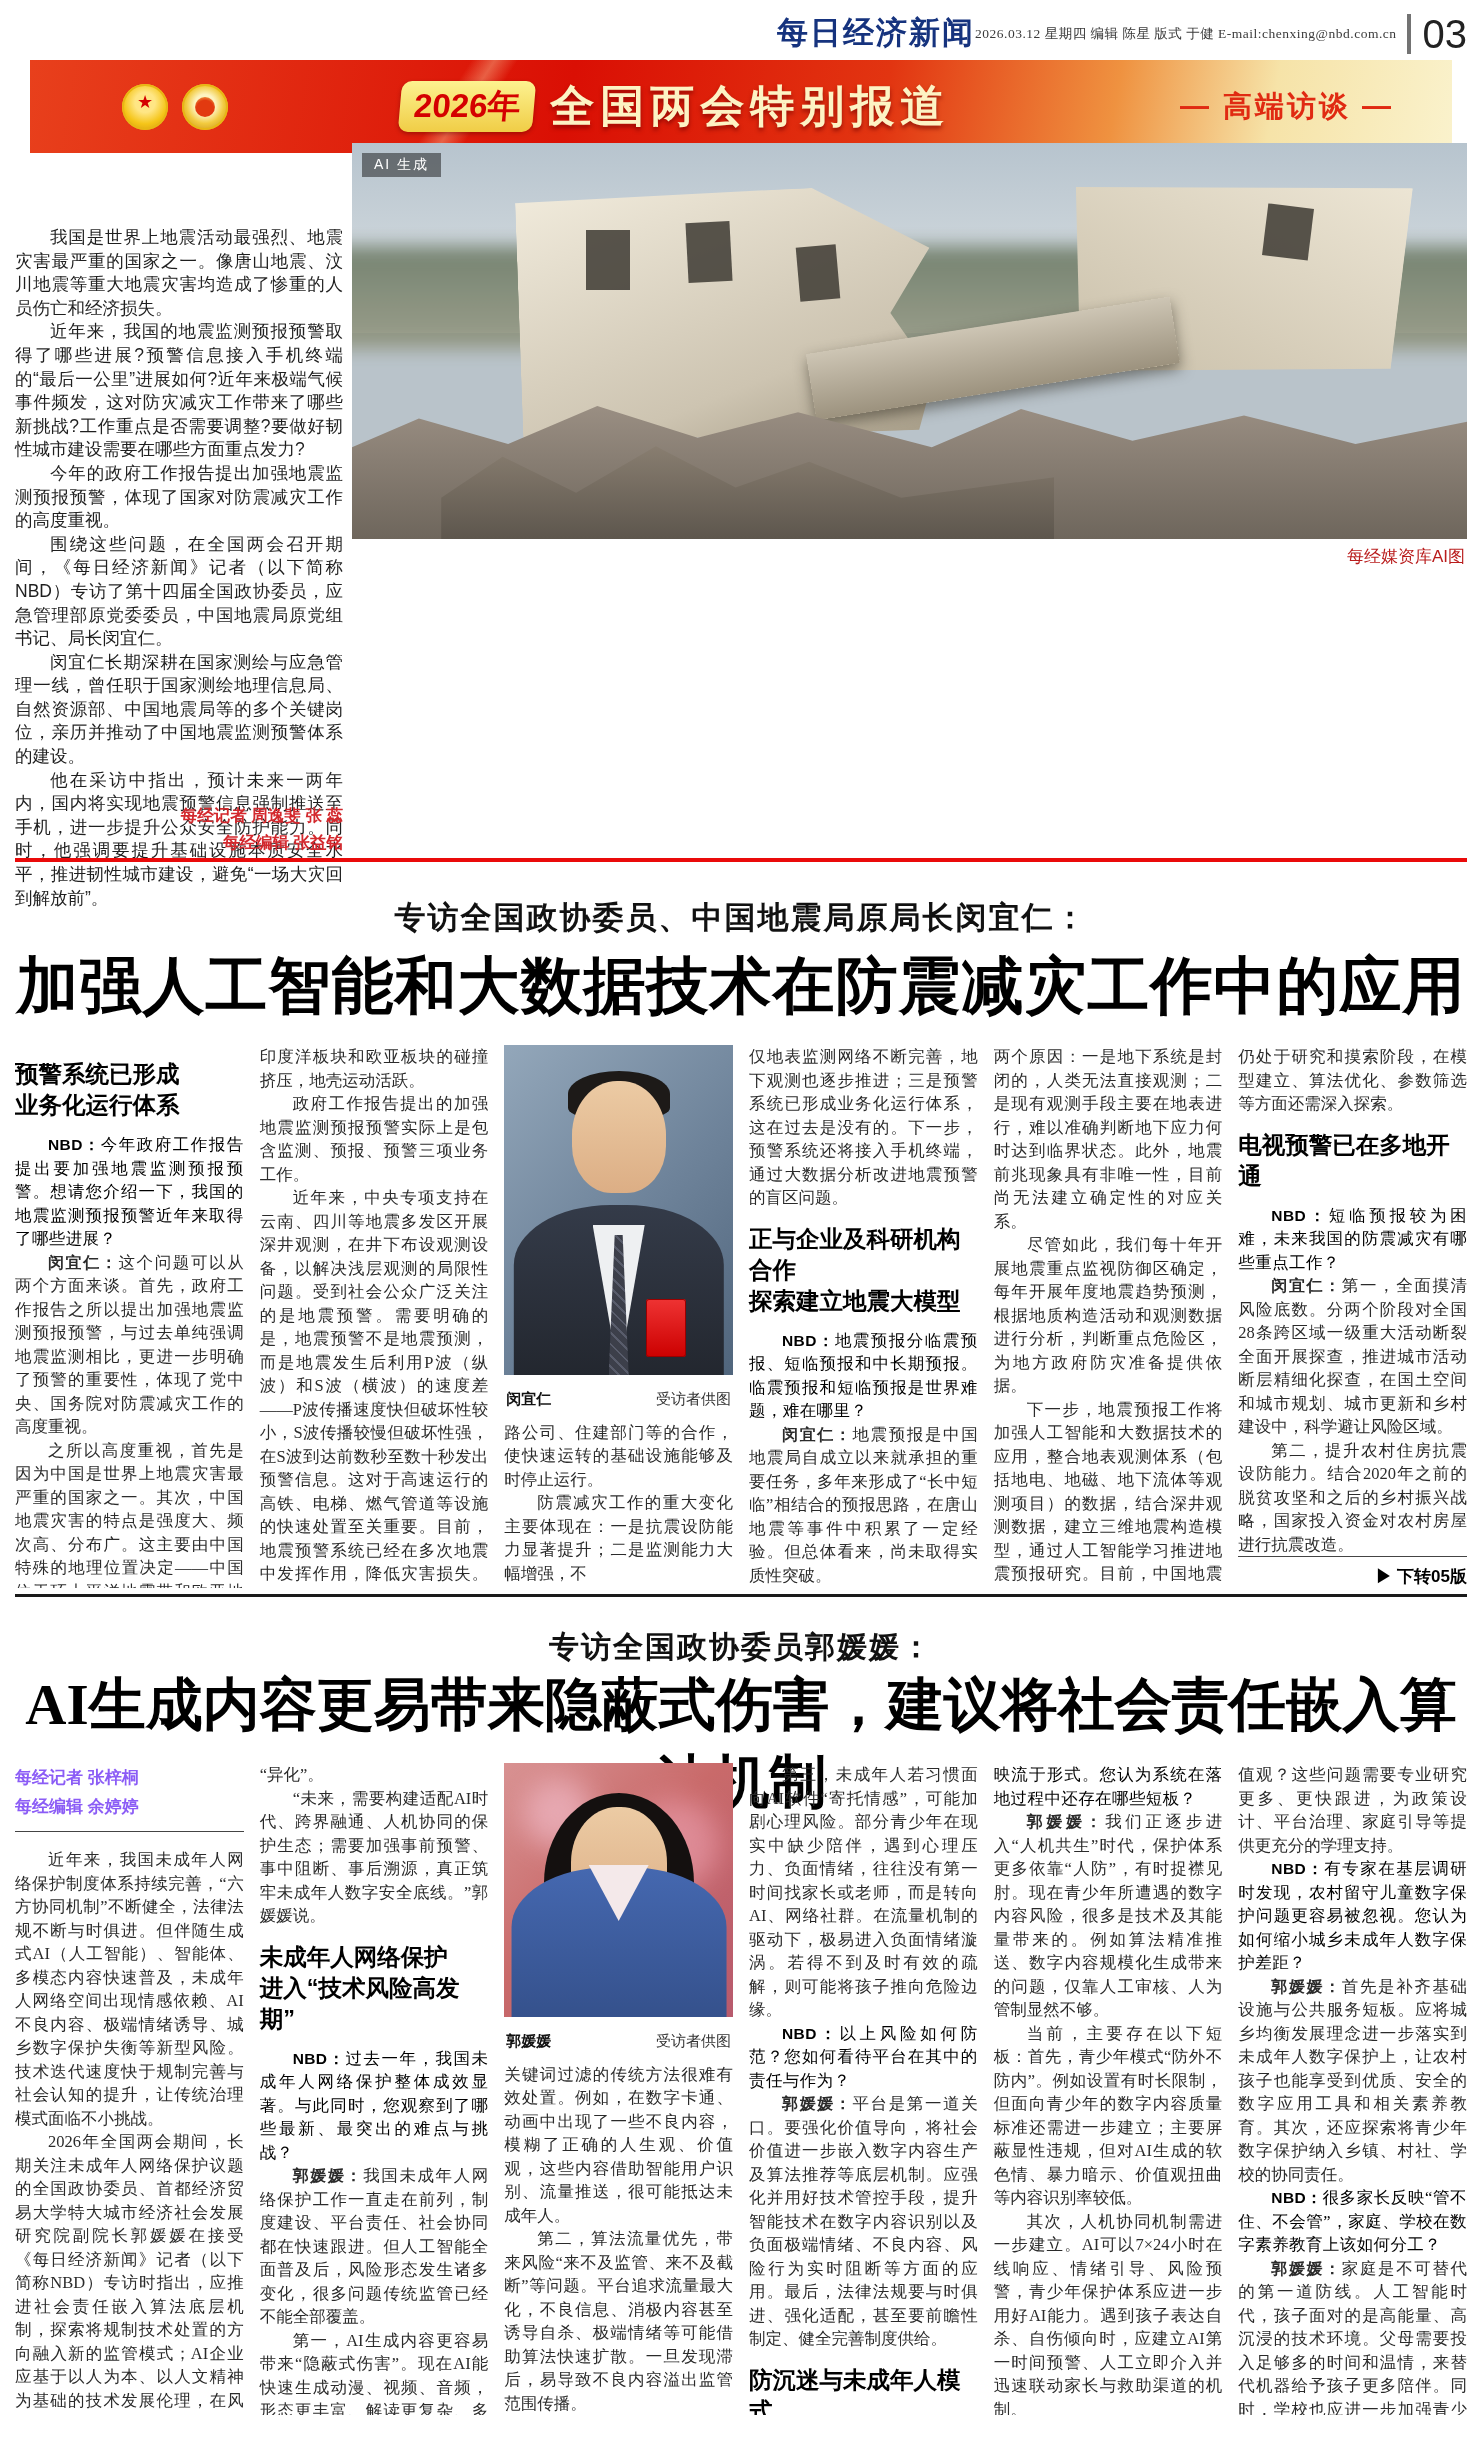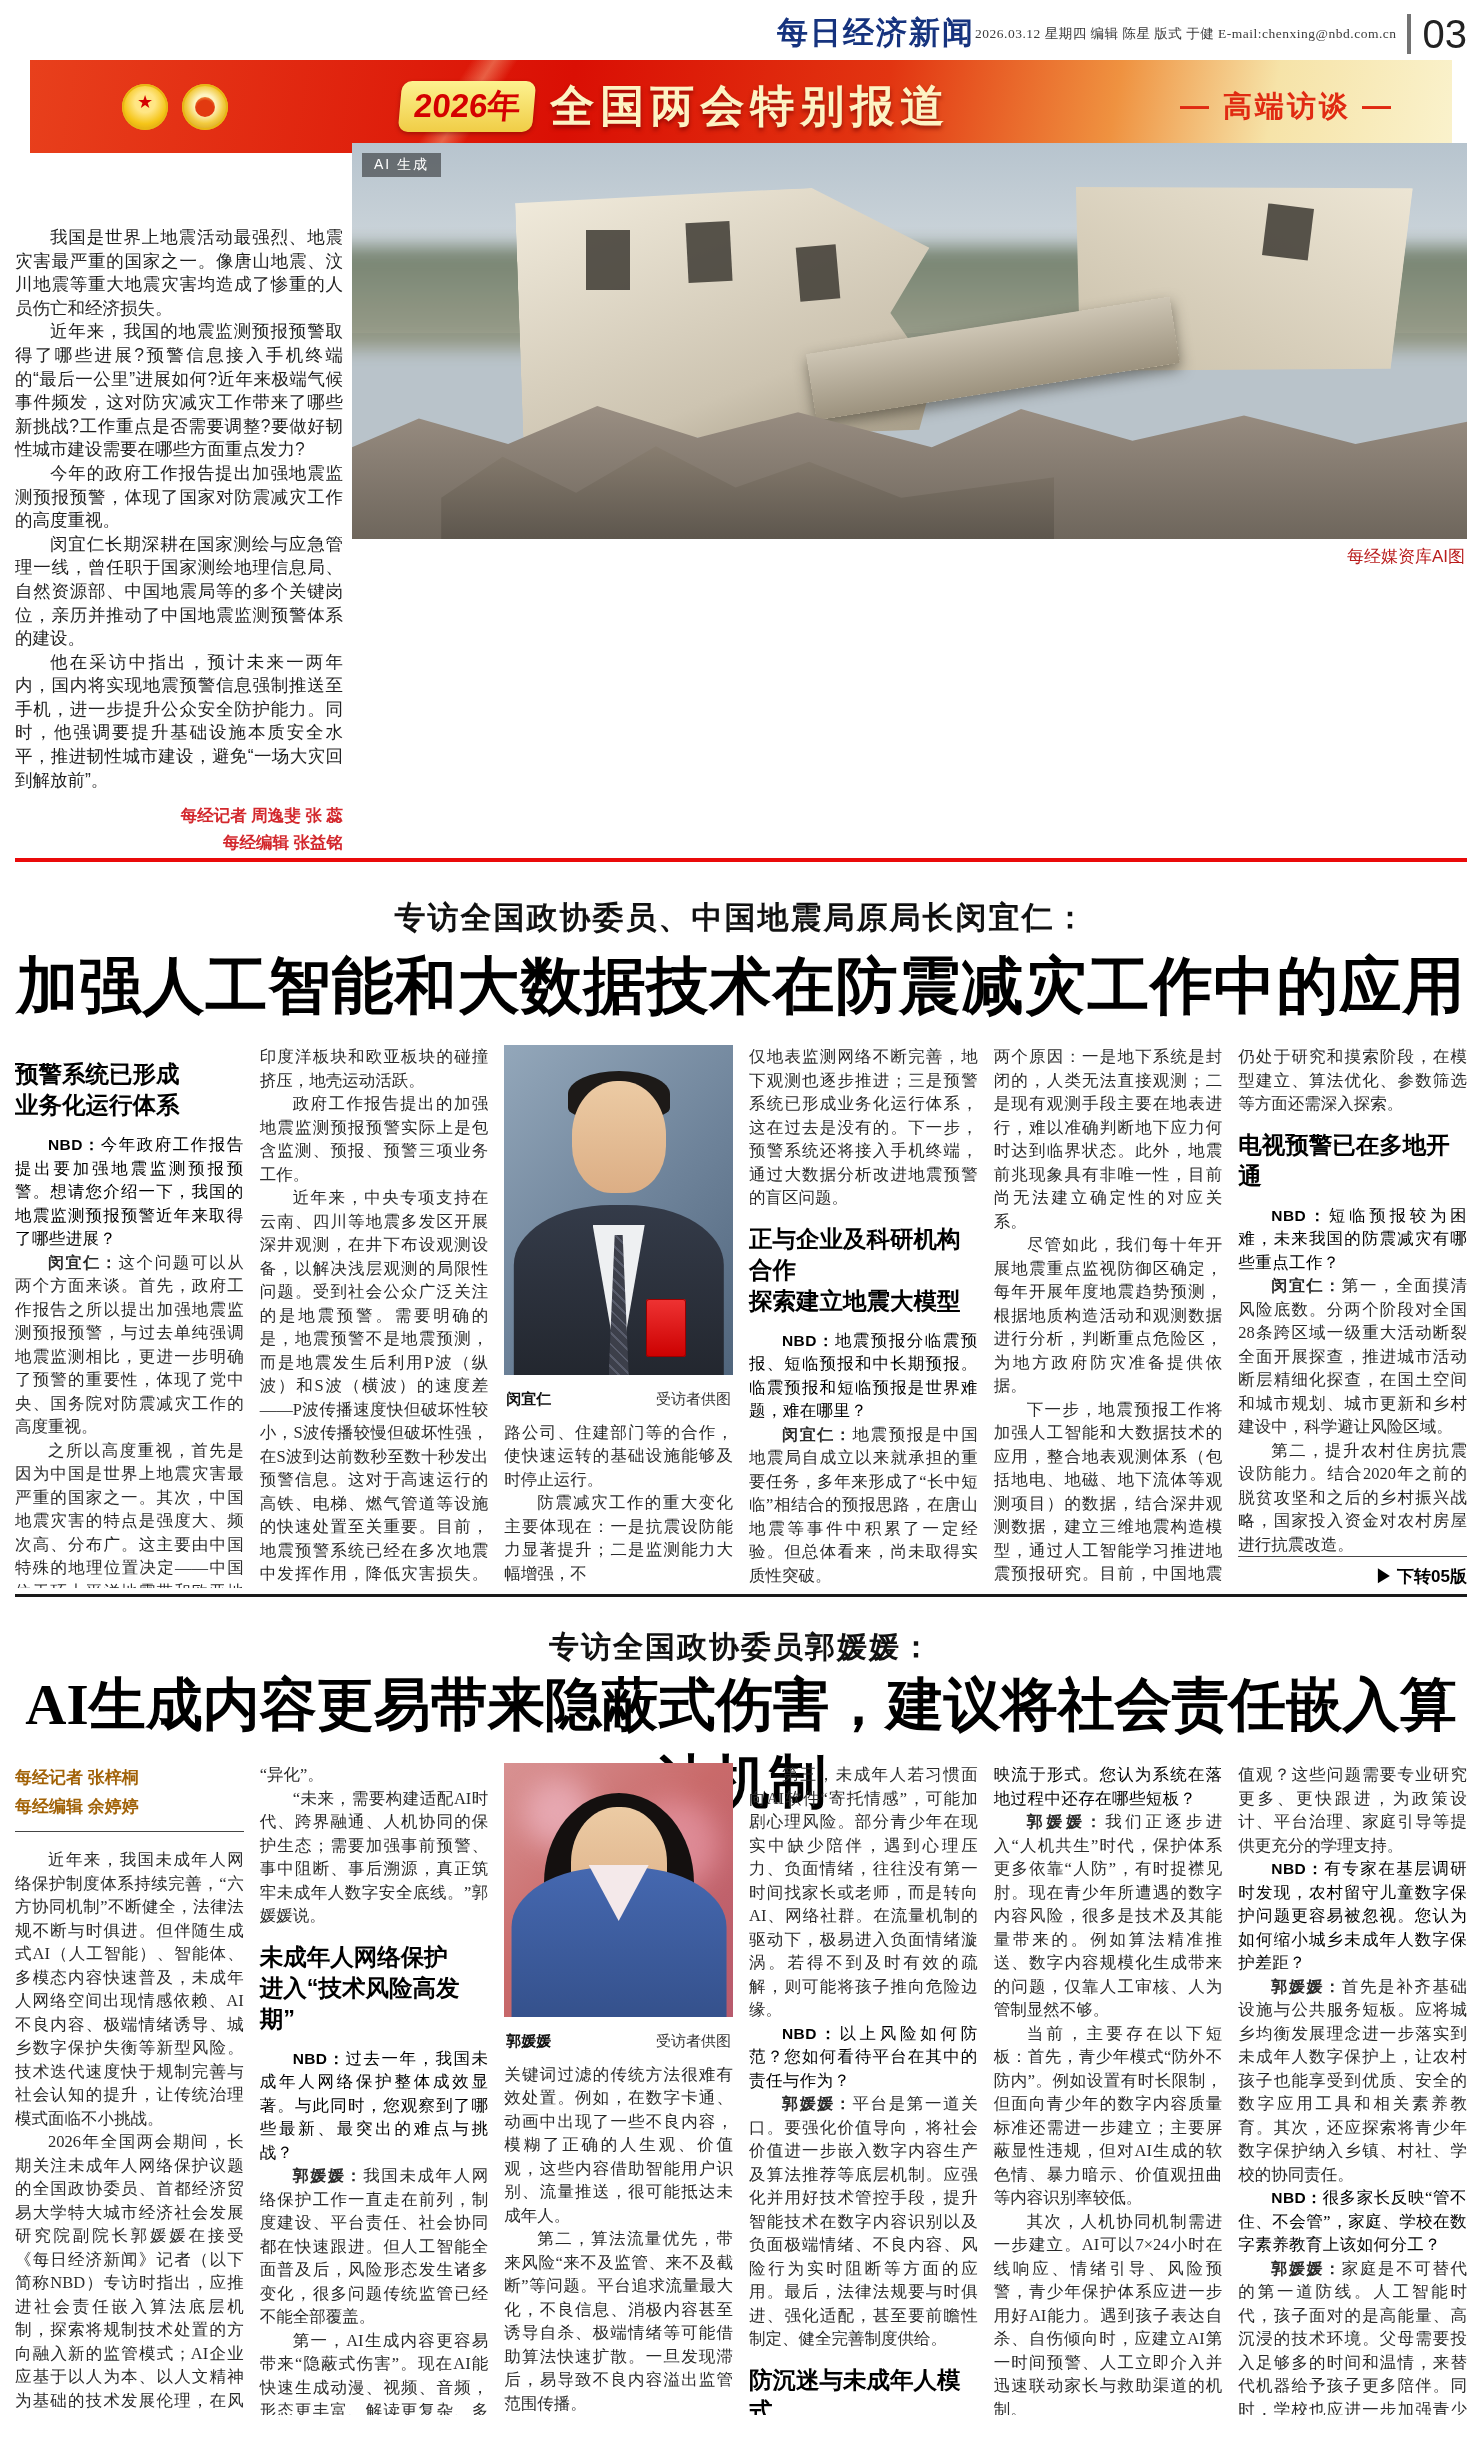--- a/index.html
+++ b/index.html
@@ -87,21 +87,21 @@
   .torso.guo{width:94%;height:150px;background:linear-gradient(#4568b0,#35518c);border-radius:46% 46% 0 0/60px 60px 0 0;}
   .shirt{position:absolute;bottom:0;left:50%;transform:translateX(-50%);width:52px;height:150px;background:#eef0f2;clip-path:polygon(50% 100%,0 0,100% 0);}
   .tie{position:absolute;bottom:0;left:50%;transform:translateX(-50%);width:20px;height:140px;
        background:repeating-linear-gradient(45deg,#3c3f4a 0 6px,#585c6b 6px 8px);clip-path:polygon(30% 0,70% 0,100% 100%,0 100%);}
   .badge-red{position:absolute;bottom:18px;left:62%;width:40px;height:58px;background:linear-gradient(#e33,#c00);border-radius:3px;box-shadow:0 0 0 1px #900 inset;}
   .collar{position:absolute;bottom:96px;left:50%;transform:translateX(-50%);width:60px;height:56px;background:#f4e9ea;clip-path:polygon(50% 100%,0 0,100% 0);}
   .caption-row{display:flex;justify-content:space-between;align-items:center;font-family:"Liberation Sans",sans-serif;
                font-size:15px;padding:12px 2px 10px;text-align:left;}
   .caption-row .nm{font-weight:700;color:#111;}
   .caption-row .cr{color:#333;}
-  .credits2{font-family:"Liberation Sans",sans-serif;color:#a16207;font-weight:700;font-size:17px;line-height:29px;
+  .credits2{font-family:"Liberation Sans",sans-serif;color:#8b5cf6;font-weight:700;font-size:17px;line-height:29px;
             border-bottom:1.5px solid #444;padding-bottom:10px;margin-bottom:16px;text-align:left;}
   .jump{margin-top:auto;border-top:1.5px solid #444;padding-top:8px;text-align:right;font-family:"Liberation Sans",sans-serif;
         font-weight:700;font-size:17px;color:#000;}
   .rule-black{position:absolute;left:15px;right:15px;top:1594px;height:3px;background:#1a1a1a;}
   .spacer8{height:8px;}
 </style>
 </head>
 <body>
 
 <div class="page">
@@ -124,20 +124,21 @@
       <span class="year-badge">2026年</span>
       <span class="banner-title">全国两会特别报道</span>
     </div>
     <div class="banner-right">— 高端访谈 —</div>
   </div>
 
   <div class="lead-col">
     <p>我国是世界上地震活动最强烈、地震灾害最严重的国家之一。像唐山地震、汶川地震等重大地震灾害均造成了惨重的人员伤亡和经济损失。</p>
     <p>近年来，我国的地震监测预报预警取得了哪些进展?预警信息接入手机终端的“最后一公里”进展如何?近年来极端气候事件频发，这对防灾减灾工作带来了哪些新挑战?工作重点是否需要调整?要做好韧性城市建设需要在哪些方面重点发力?</p>
     <p>今年的政府工作报告提出加强地震监测预报预警，体现了国家对防震减灾工作的高度重视。</p>
+    <p>围绕这些问题，在全国两会召开期间，《每日经济新闻》记者（以下简称NBD）专访了第十四届全国政协委员，应急管理部原党委委员，中国地震局原党组书记、局长闵宜仁。</p>
     <p>闵宜仁长期深耕在国家测绘与应急管理一线，曾任职于国家测绘地理信息局、自然资源部、中国地震局等的多个关键岗位，亲历并推动了中国地震监测预警体系的建设。</p>
     <p>他在采访中指出，预计未来一两年内，国内将实现地震预警信息强制推送至手机，进一步提升公众安全防护能力。同时，他强调要提升基础设施本质安全水平，推进韧性城市建设，避免“一场大灾回到解放前”。</p>
   </div>
   <div class="lead-credits">
     <div>每经记者 周逸斐 张 蕊</div>
     <div>每经编辑 张益铭</div>
   </div>
 
   <div class="lead-photo">
     <div class="photo-sky"></div>

